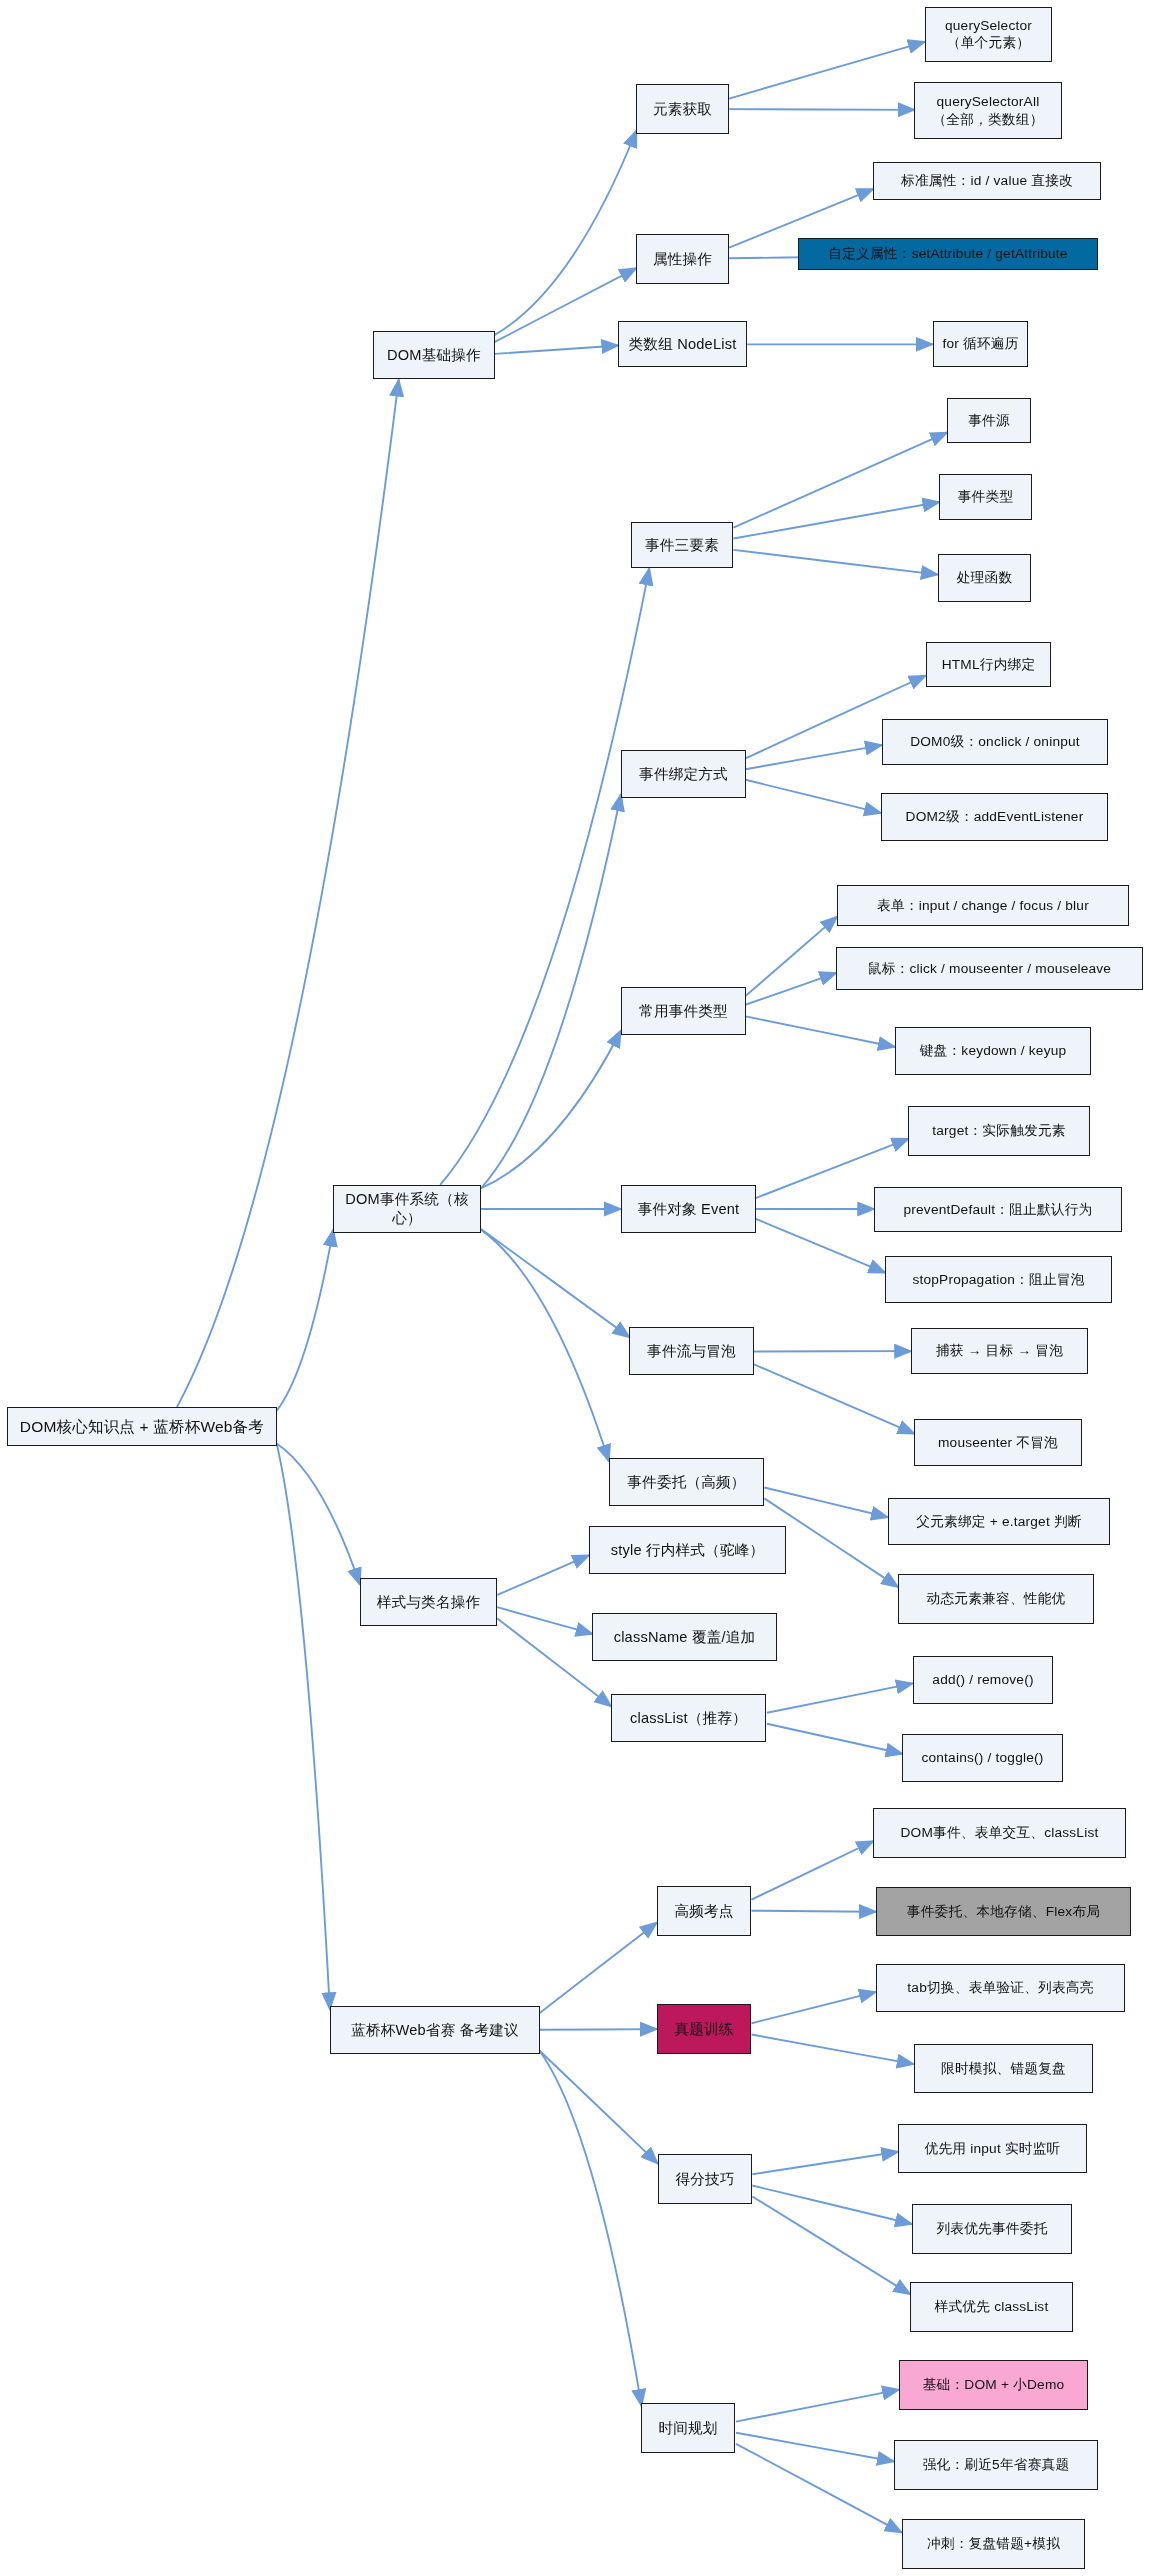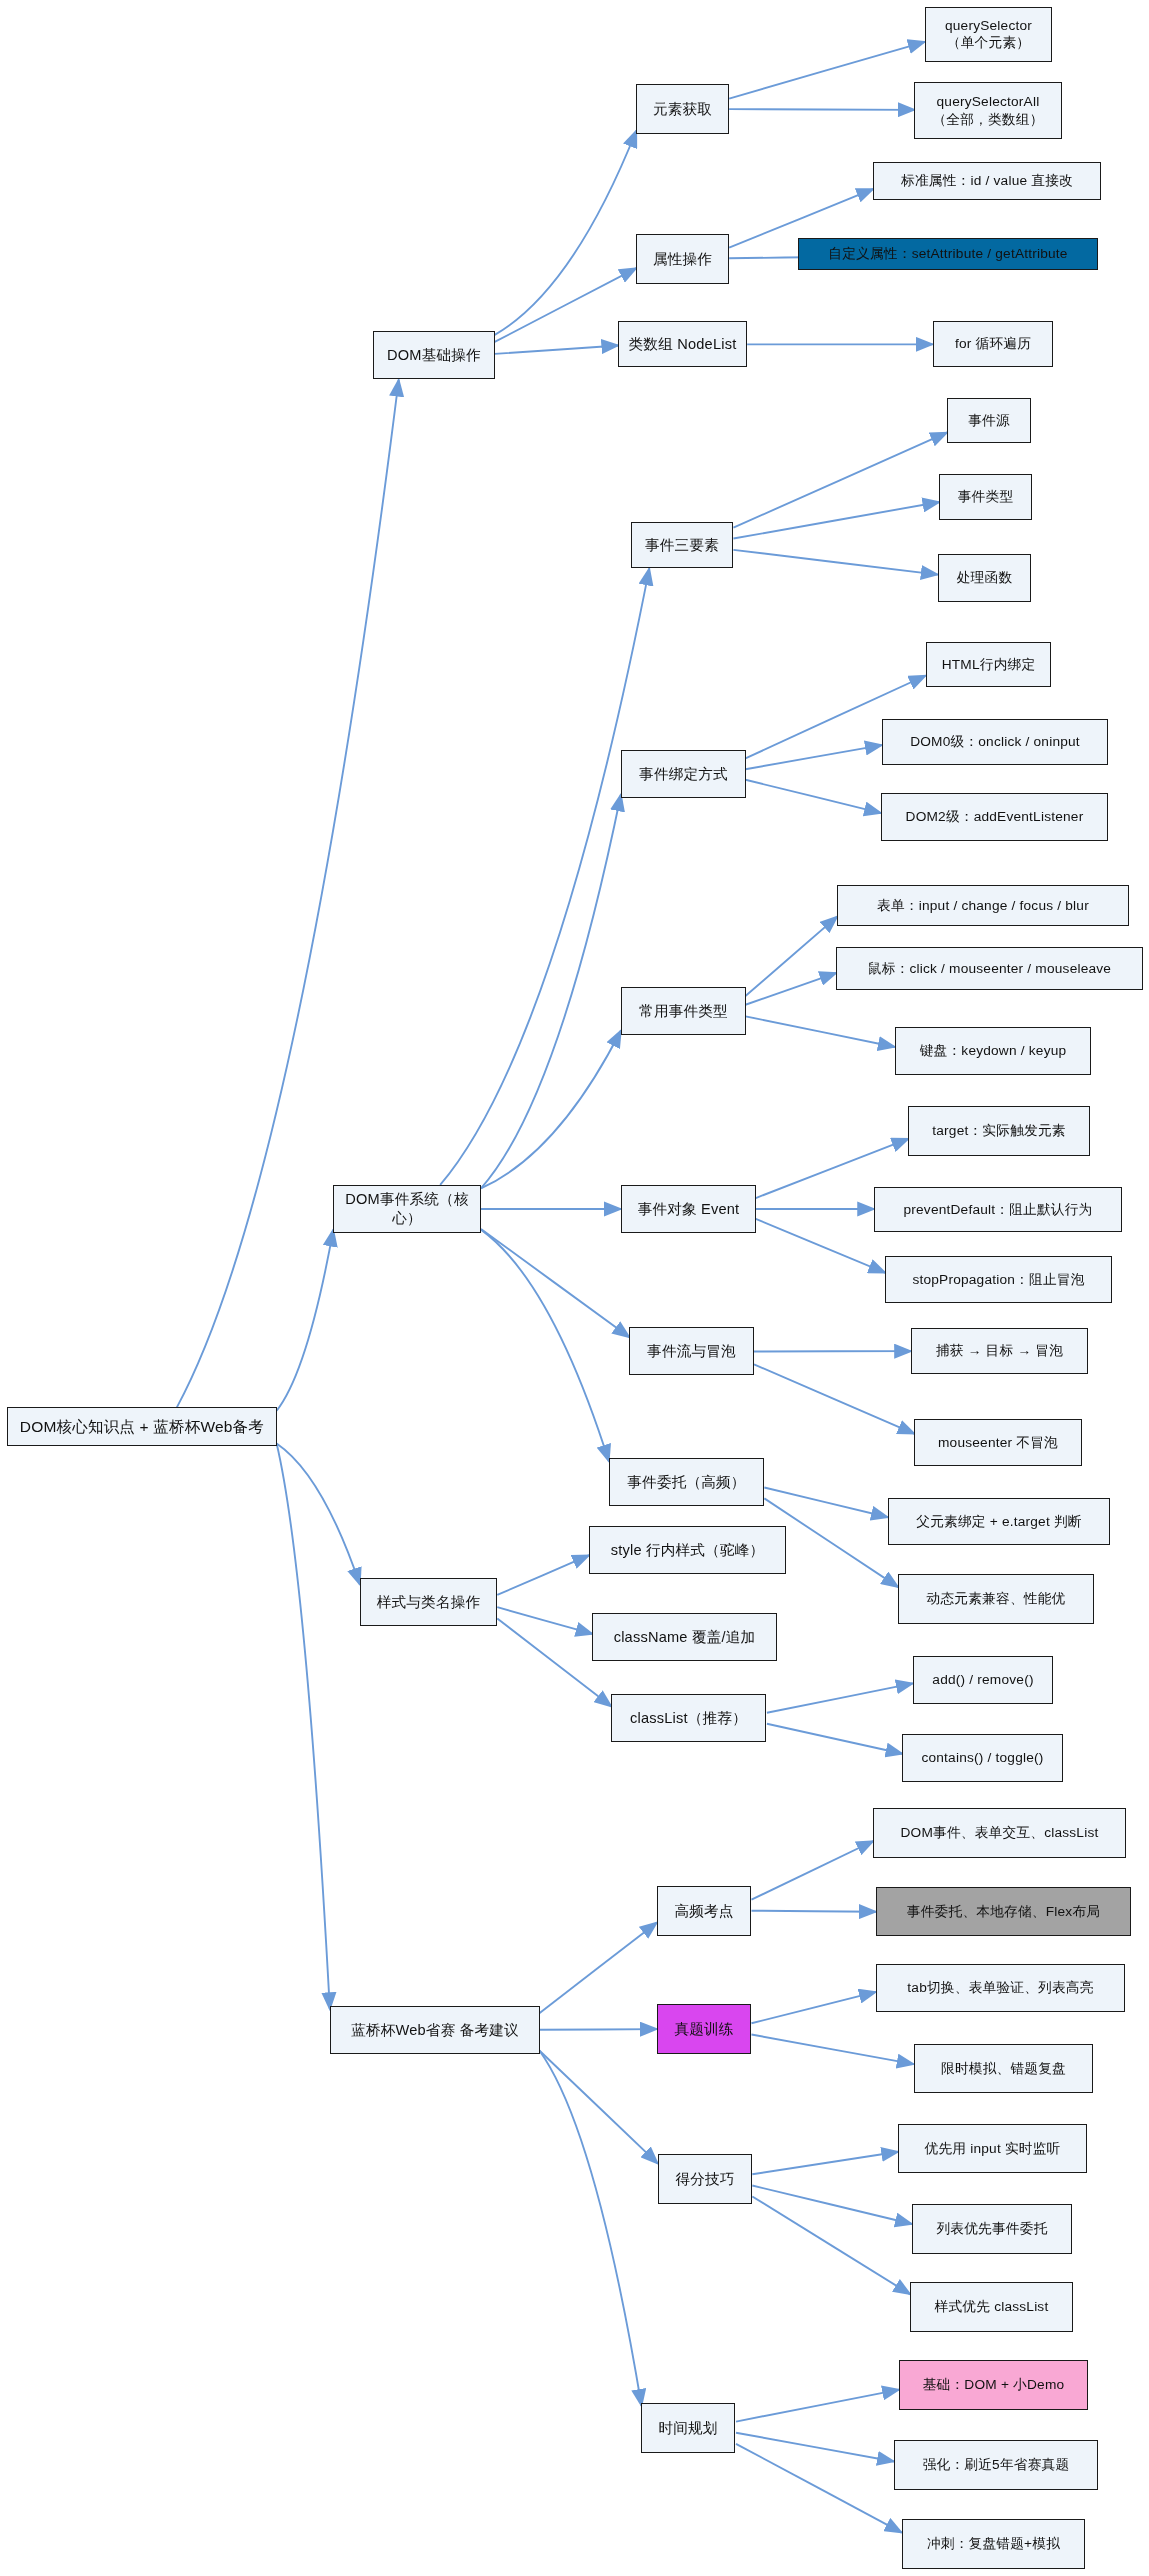--- a/index.html
+++ b/index.html
@@ -115,21 +115,21 @@
       <div class="node branch" style="left: 373px; top: 331px; width: 122px; height: 48px; background: rgb(238, 244, 250); border-color: rgb(26, 26, 26); color: rgb(17, 17, 17);">DOM基础操作</div>
       <div class="node branch" style="left: 636px; top: 84px; width: 93px; height: 50px; background: rgb(238, 244, 250); border-color: rgb(26, 26, 26); color: rgb(17, 17, 17);">元素获取</div>
       <div class="node leaf" style="left: 925px; top: 6.9px; width: 127px; height: 55px; background: rgb(238, 244, 250); border-color: rgb(26, 26, 26); color: rgb(17, 17, 17);">querySelector
 （单个元素）</div>
       <div class="node leaf" style="left: 914px; top: 82px; width: 148px; height: 57px; background: rgb(238, 244, 250); border-color: rgb(26, 26, 26); color: rgb(17, 17, 17);">querySelectorAll
 （全部，类数组）</div>
       <div class="node branch" style="left: 636px; top: 234px; width: 93px; height: 50px; background: rgb(238, 244, 250); border-color: rgb(26, 26, 26); color: rgb(17, 17, 17);">属性操作</div>
       <div class="node leaf" style="left: 873px; top: 162px; width: 228px; height: 38px; background: rgb(238, 244, 250); border-color: rgb(26, 26, 26); color: rgb(17, 17, 17);">标准属性：id / value 直接改</div>
       <div class="node leaf" style="left: 798px; top: 238px; width: 300px; height: 32px; background: #0369a1; border-color: rgb(26, 26, 26); color: rgb(17, 17, 17);">自定义属性：setAttribute / getAttribute</div>
       <div class="node branch" style="left: 618px; top: 321px; width: 129px; height: 46px; background: rgb(238, 244, 250); border-color: rgb(26, 26, 26); color: rgb(17, 17, 17);">类数组 NodeList</div>
-      <div class="node leaf" style="left: 933px; top: 321px; width: 120px; height: 46px; background: rgb(238, 244, 250); border-color: rgb(26, 26, 26); color: rgb(17, 17, 17);">for 循环遍历</div>
+      <div class="node leaf" style="left: 933px; top: 321px; width: 95px; height: 46px; background: rgb(238, 244, 250); border-color: rgb(26, 26, 26); color: rgb(17, 17, 17);">for 循环遍历</div>
       <div class="node branch" style="left: 333px; top: 1185px; width: 148px; height: 48px; background: rgb(238, 244, 250); border-color: rgb(26, 26, 26); color: rgb(17, 17, 17);">DOM事件系统（核心）</div>
       <div class="node branch" style="left: 631px; top: 522px; width: 102px; height: 46px; background: rgb(238, 244, 250); border-color: rgb(26, 26, 26); color: rgb(17, 17, 17);">事件三要素</div>
       <div class="node leaf" style="left: 947px; top: 398px; width: 84px; height: 45px; background: rgb(238, 244, 250); border-color: rgb(26, 26, 26); color: rgb(17, 17, 17);">事件源</div>
       <div class="node leaf" style="left: 939px; top: 474px; width: 93px; height: 46px; background: rgb(238, 244, 250); border-color: rgb(26, 26, 26); color: rgb(17, 17, 17);">事件类型</div>
       <div class="node leaf" style="left: 938px; top: 554px; width: 93px; height: 48px; background: rgb(238, 244, 250); border-color: rgb(26, 26, 26); color: rgb(17, 17, 17);">处理函数</div>
       <div class="node branch" style="left: 621px; top: 750px; width: 125px; height: 48px; background: rgb(238, 244, 250); border-color: rgb(26, 26, 26); color: rgb(17, 17, 17);">事件绑定方式</div>
       <div class="node leaf" style="left: 926px; top: 642px; width: 125px; height: 45px; background: rgb(238, 244, 250); border-color: rgb(26, 26, 26); color: rgb(17, 17, 17);">HTML行内绑定</div>
       <div class="node leaf" style="left: 882px; top: 719px; width: 226px; height: 46px; background: rgb(238, 244, 250); border-color: rgb(26, 26, 26); color: rgb(17, 17, 17);">DOM0级：onclick / oninput</div>
       <div class="node leaf" style="left: 881px; top: 793px; width: 227px; height: 48px; background: rgb(238, 244, 250); border-color: rgb(26, 26, 26); color: rgb(17, 17, 17);">DOM2级：addEventListener</div>
       <div class="node branch" style="left: 621px; top: 987px; width: 125px; height: 48px; background: rgb(238, 244, 250); border-color: rgb(26, 26, 26); color: rgb(17, 17, 17);">常用事件类型</div>
@@ -149,21 +149,21 @@
       <div class="node branch" style="left: 360px; top: 1578px; width: 137px; height: 48px; background: rgb(238, 244, 250); border-color: rgb(26, 26, 26); color: rgb(17, 17, 17);">样式与类名操作</div>
       <div class="node branch" style="left: 589px; top: 1526px; width: 197px; height: 48px; background: rgb(238, 244, 250); border-color: rgb(26, 26, 26); color: rgb(17, 17, 17);">style 行内样式（驼峰）</div>
       <div class="node branch" style="left: 592px; top: 1613px; width: 185px; height: 48px; background: rgb(238, 244, 250); border-color: rgb(26, 26, 26); color: rgb(17, 17, 17);">className 覆盖/追加</div>
       <div class="node branch" style="left: 611px; top: 1694px; width: 155px; height: 48px; background: rgb(238, 244, 250); border-color: rgb(26, 26, 26); color: rgb(17, 17, 17);">classList（推荐）</div>
       <div class="node leaf" style="left: 913px; top: 1656px; width: 140px; height: 48px; background: rgb(238, 244, 250); border-color: rgb(26, 26, 26); color: rgb(17, 17, 17);">add() / remove()</div>
       <div class="node leaf" style="left: 902px; top: 1734px; width: 161px; height: 48px; background: rgb(238, 244, 250); border-color: rgb(26, 26, 26); color: rgb(17, 17, 17);">contains() / toggle()</div>
       <div class="node branch" style="left: 330px; top: 2006px; width: 210px; height: 48px; background: rgb(238, 244, 250); border-color: rgb(26, 26, 26); color: rgb(17, 17, 17);">蓝桥杯Web省赛 备考建议</div>
       <div class="node branch" style="left: 657px; top: 1886px; width: 94px; height: 50px; background: rgb(238, 244, 250); border-color: rgb(26, 26, 26); color: rgb(17, 17, 17);">高频考点</div>
       <div class="node leaf" style="left: 873px; top: 1808px; width: 253px; height: 50px; background: rgb(238, 244, 250); border-color: rgb(26, 26, 26); color: rgb(17, 17, 17);">DOM事件、表单交互、classList</div>
       <div class="node leaf" style="left: 876px; top: 1887px; width: 255px; height: 49px; background: #a3a3a3; border-color: rgb(26, 26, 26); color: rgb(17, 17, 17);">事件委托、本地存储、Flex布局</div>
-      <div class="node branch" style="left: 657px; top: 2004px; width: 94px; height: 50px; background: #d946ef; border-color: rgb(26, 26, 26); color: rgb(17, 17, 17);">真题训练</div>
+      <div class="node branch" style="left: 657px; top: 2004px; width: 94px; height: 50px; background: #be185d; border-color: rgb(26, 26, 26); color: rgb(17, 17, 17);">真题训练</div>
       <div class="node leaf" style="left: 876px; top: 1964px; width: 249px; height: 48px; background: rgb(238, 244, 250); border-color: rgb(26, 26, 26); color: rgb(17, 17, 17);">tab切换、表单验证、列表高亮</div>
       <div class="node leaf" style="left: 914px; top: 2044px; width: 179px; height: 49px; background: rgb(238, 244, 250); border-color: rgb(26, 26, 26); color: rgb(17, 17, 17);">限时模拟、错题复盘</div>
       <div class="node branch" style="left: 658px; top: 2154px; width: 94px; height: 50px; background: rgb(238, 244, 250); border-color: rgb(26, 26, 26); color: rgb(17, 17, 17);">得分技巧</div>
       <div class="node leaf" style="left: 898px; top: 2124px; width: 189px; height: 49px; background: rgb(238, 244, 250); border-color: rgb(26, 26, 26); color: rgb(17, 17, 17);">优先用 input 实时监听</div>
       <div class="node leaf" style="left: 912px; top: 2204px; width: 160px; height: 50px; background: rgb(238, 244, 250); border-color: rgb(26, 26, 26); color: rgb(17, 17, 17);">列表优先事件委托</div>
       <div class="node leaf" style="left: 910px; top: 2282px; width: 163px; height: 50px; background: rgb(238, 244, 250); border-color: rgb(26, 26, 26); color: rgb(17, 17, 17);">样式优先 classList</div>
       <div class="node branch" style="left: 641px; top: 2403px; width: 94px; height: 50px; background: rgb(238, 244, 250); border-color: rgb(26, 26, 26); color: rgb(17, 17, 17);">时间规划</div>
       <div class="node leaf" style="left: 899px; top: 2360px; width: 189px; height: 50px; background: #f9a8d4; border-color: rgb(26, 26, 26); color: rgb(17, 17, 17);">基础：DOM + 小Demo</div>
       <div class="node leaf" style="left: 894px; top: 2440px; width: 204px; height: 50px; background: rgb(238, 244, 250); border-color: rgb(26, 26, 26); color: rgb(17, 17, 17);">强化：刷近5年省赛真题</div>
       <div class="node leaf" style="left: 902px; top: 2519px; width: 183px; height: 50px; background: rgb(238, 244, 250); border-color: rgb(26, 26, 26); color: rgb(17, 17, 17);">冲刺：复盘错题+模拟</div>

